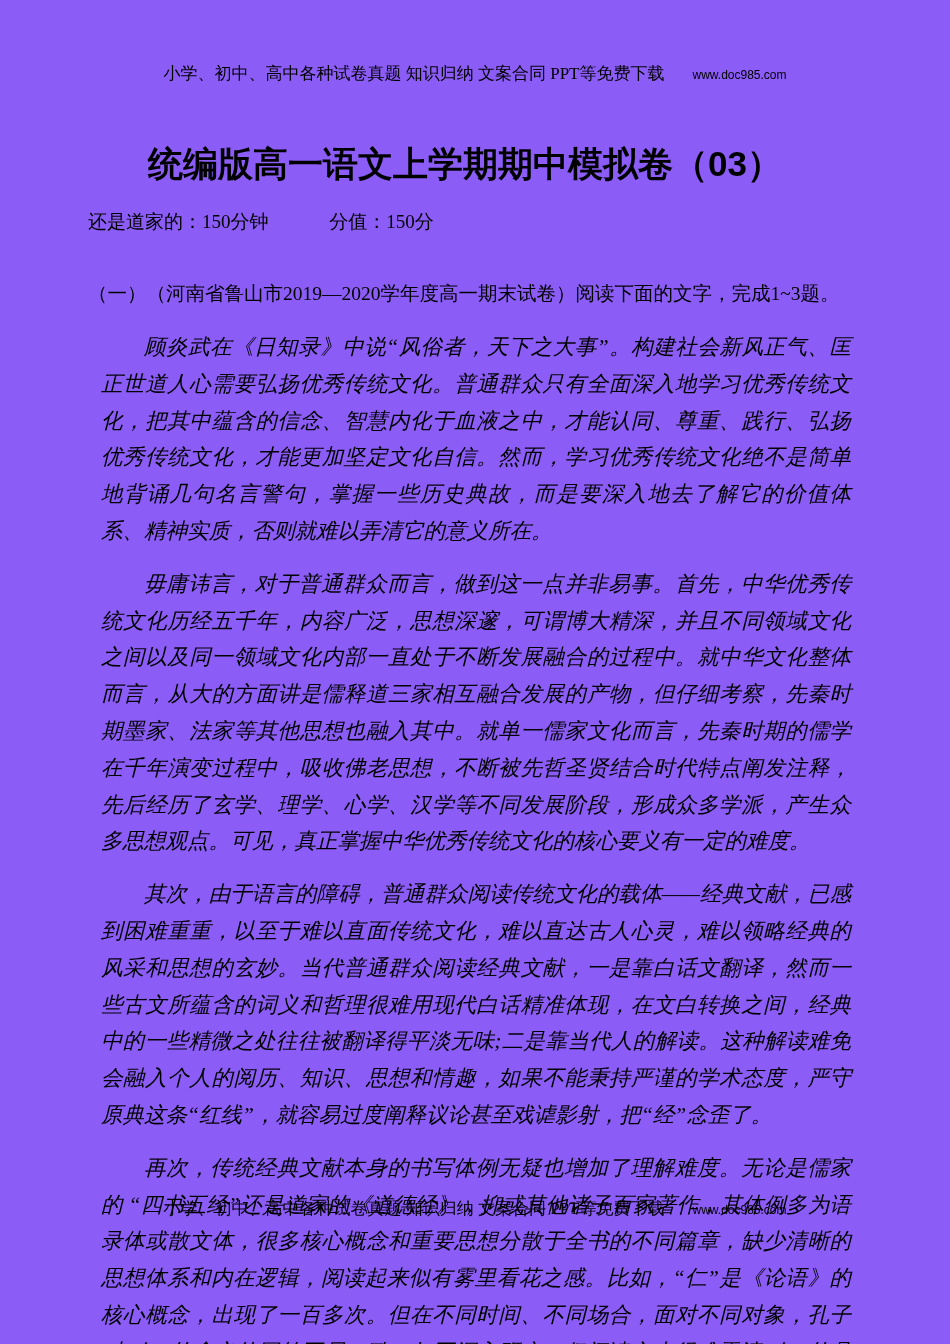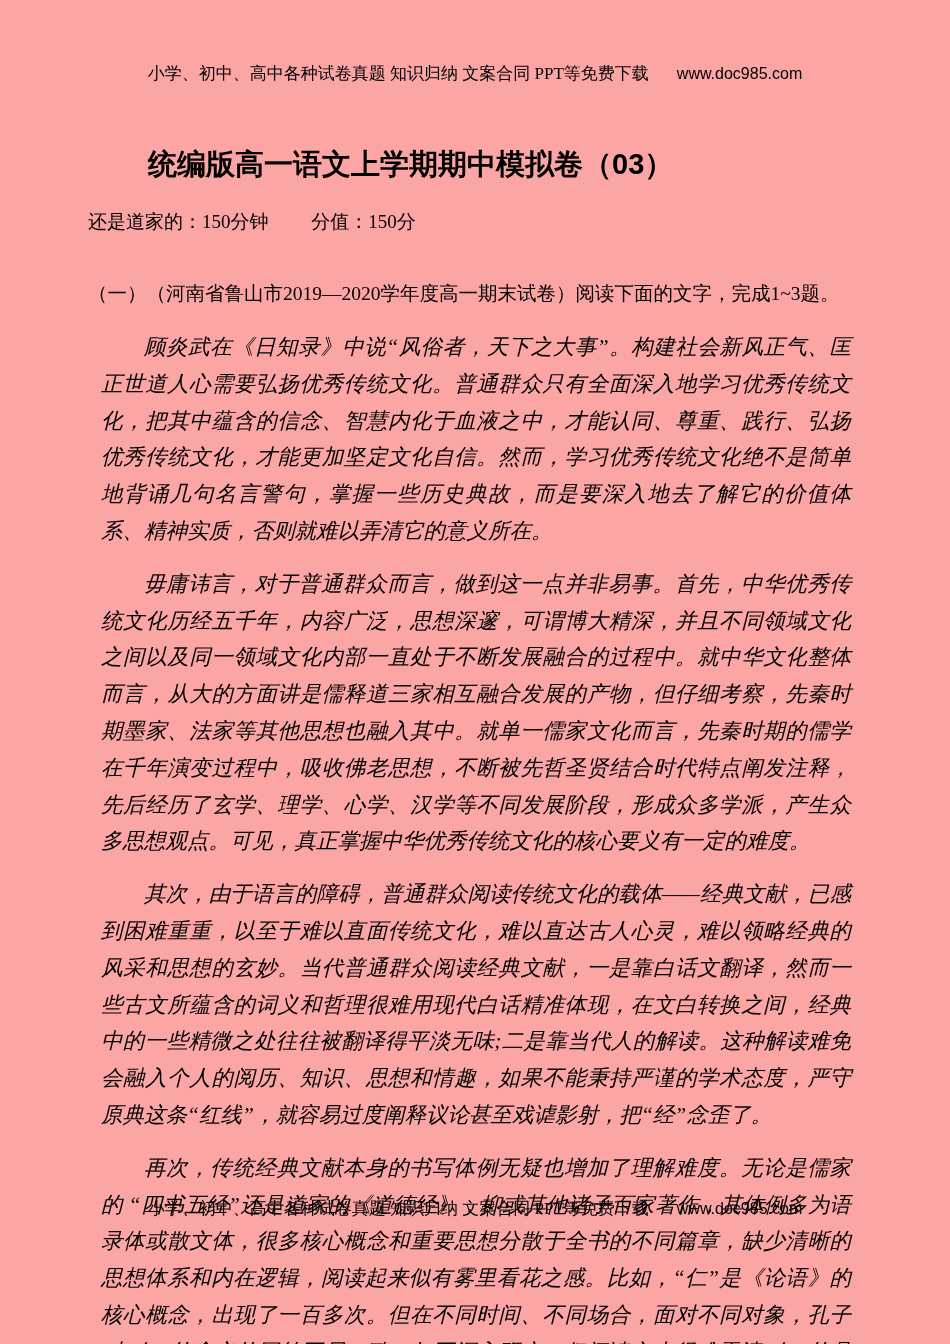--- a/index.html
+++ b/index.html
@@ -1,62 +1,62 @@
 <!DOCTYPE html>
 <html><head>
 <meta charset="utf-8">
 <style>
   html, body { margin: 0; padding: 0; background: #ffffff; }
   .page {
     position: relative;
     width: 950px;
     height: 1344px;
-    background: #fca5a5;
+    background: #8b5cf6;
     color: #000000;
     font-family: "Liberation Serif", serif;
     overflow: hidden;
   }
   .banner {
     position: absolute;
     left: 0;
     width: 100%;
     display: flex;
     justify-content: center;
     align-items: baseline;
     gap: 28px;
     font-size: 17px;
     line-height: 22px;
     white-space: nowrap;
   }
   .banner-top { top: 63px; }
   .banner-bottom { top: 1198px; }
   .banner .site {
     font-family: "Liberation Sans", sans-serif;
-    font-size: 16px;
+    font-size: 12px;
     font-weight: 500;
   }
   .doc-title {
     position: absolute;
     left: 148px;
     top: 147px;
     font-family: "Liberation Sans", sans-serif;
     font-weight: 700;
-    font-size: 29px;
+    font-size: 35px;
     line-height: 34px;
     white-space: nowrap;
   }
   .meta-line {
     position: absolute;
     left: 88px;
     top: 209px;
     font-size: 19px;
     line-height: 25px;
     white-space: nowrap;
   }
-  .meta-line .score { margin-left: 38px; }
+  .meta-line .score { margin-left: 56px; }
   .section-heading {
     position: absolute;
     left: 88px;
     top: 246px;
     font-size: 19.5px;
     line-height: 25px;
     white-space: nowrap;
   }
   .passage-intro {
     position: absolute;

